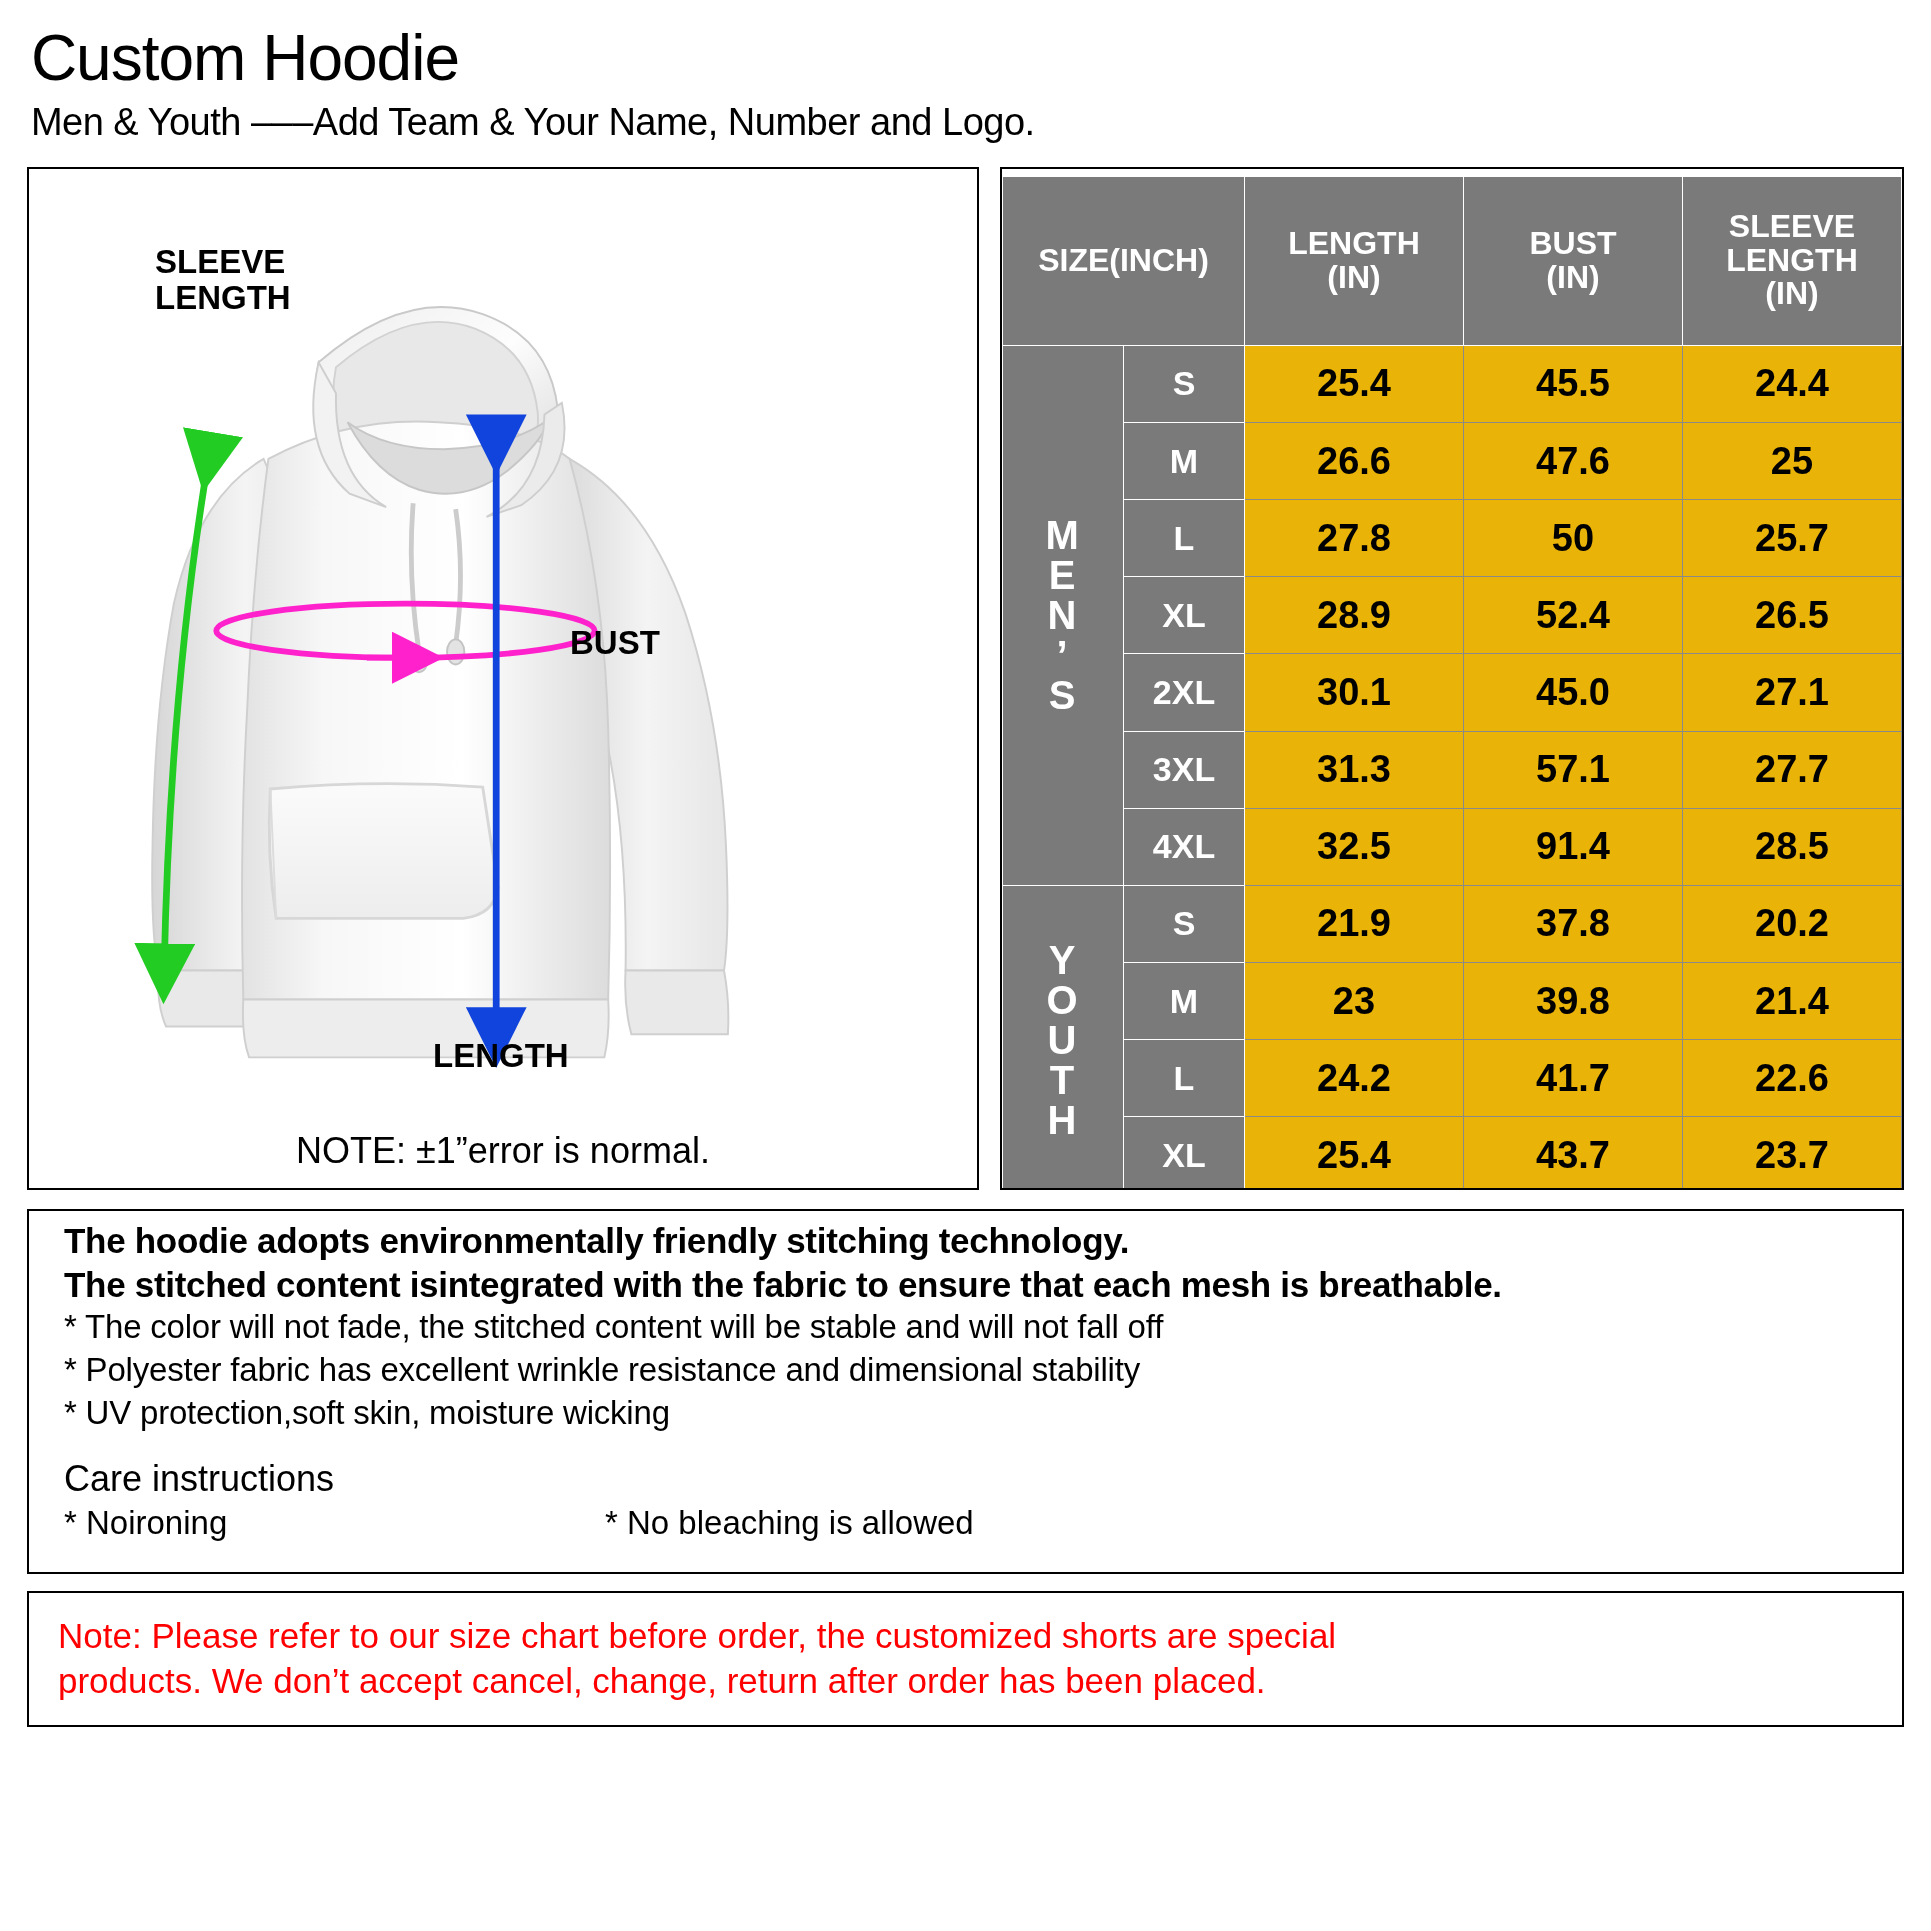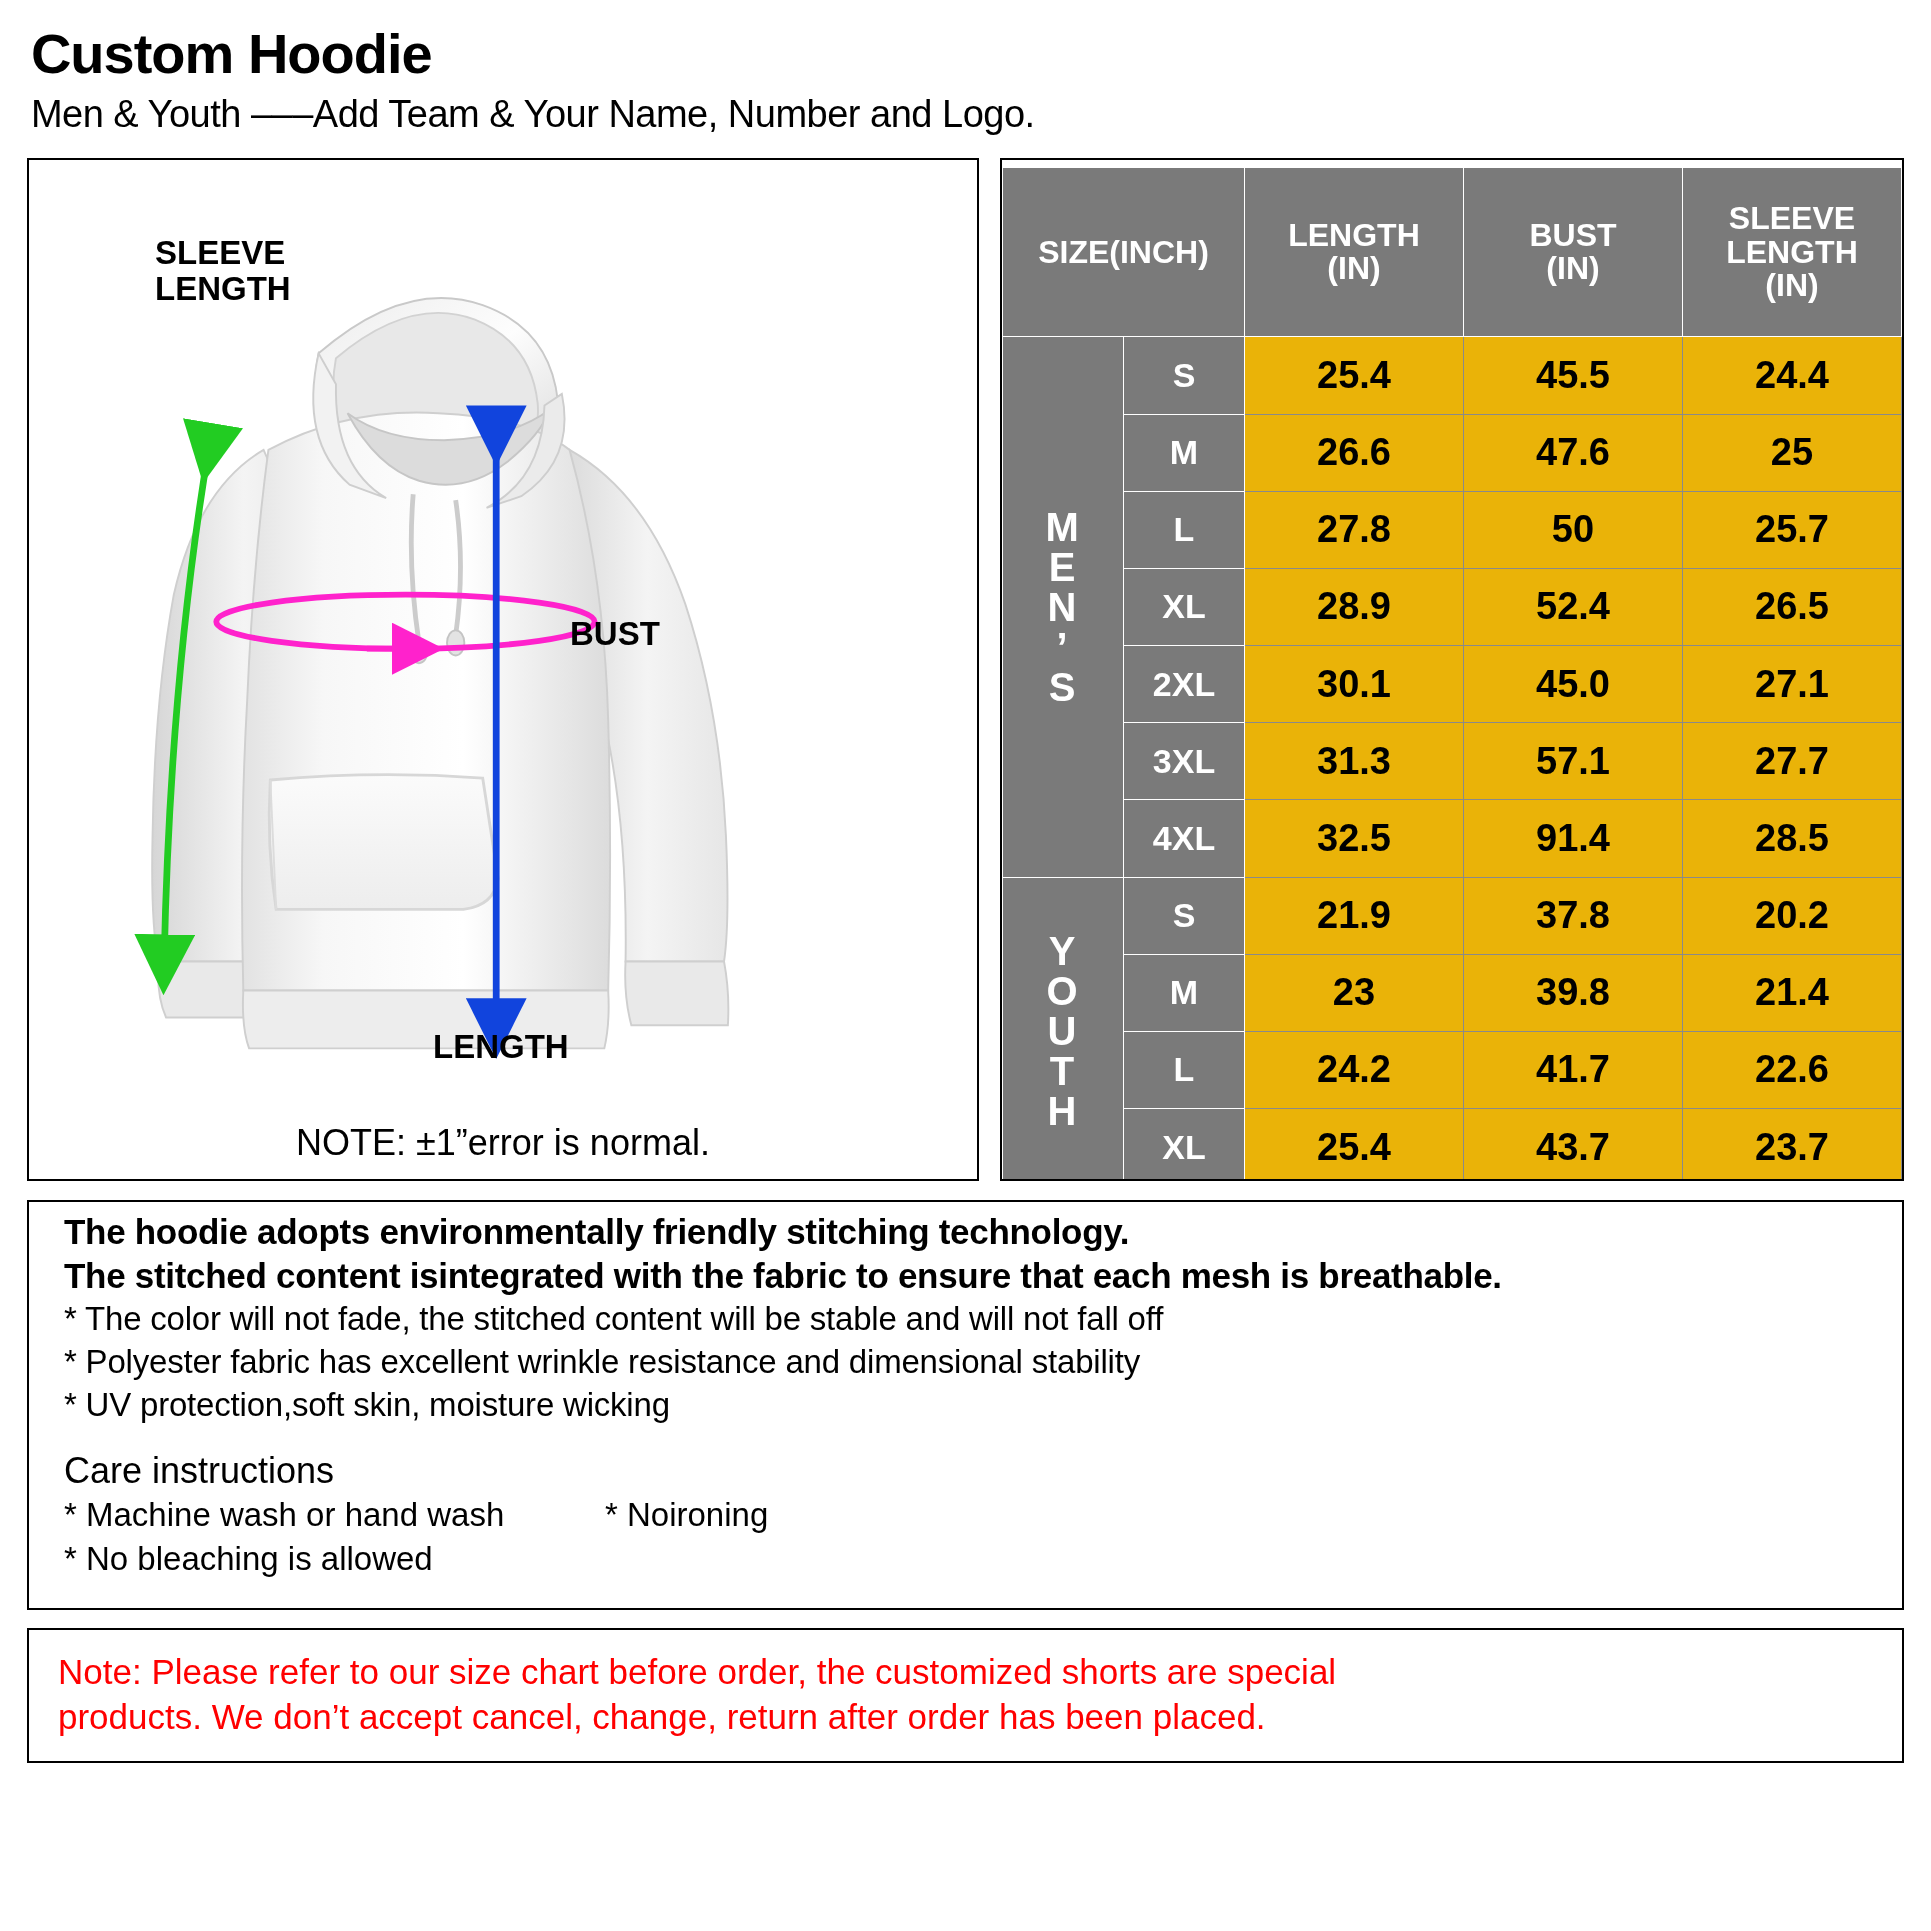--- a/index.html
+++ b/index.html
@@ -16,22 +16,22 @@
   }
   .page {
     position: relative;
     width: 1931px;
     height: 1931px;
     box-sizing: border-box;
     padding: 19.3px 27px 0 27px;
   }
   
   .title {
-    font-size: 56px;
-    font-weight: bold;
+    font-size: 64px;
+    font-weight: normal;
     letter-spacing: -1px;
     line-height: 1.05;
     margin: 5.8px 0 1.9px 3.9px;
   }
   .subtitle {
     font-size: 38px;
     line-height: 1.2;
     margin: 7.7px 0 0 3.9px;
     letter-spacing: -0.5px;
   }
@@ -374,21 +374,20 @@
 
   <div class="info-box">
     <div class="info-strong">The hoodie adopts environmentally friendly stitching technology.</div>
     <div class="info-strong">The stitched content isintegrated with the fabric to ensure that each mesh is breathable.</div>
     <div class="info-line">* The color will not fade, the stitched content will be stable and will not fall off</div>
     <div class="info-line">* Polyester fabric has excellent wrinkle resistance and dimensional stability</div>
     <div class="info-line">* UV protection,soft skin, moisture wicking</div>
 
     <div class="care-title">Care instructions</div>
     <div class="care-grid">
-      <div class="care-cell">* Machine wash or hand wash</div>
       <div class="care-cell">* Noironing</div>
       <div class="care-cell">* No bleaching is allowed</div>
     </div>
   </div>
 
   <div class="red-box">
     <div class="red-text">
       <span>Note: Please refer to our size chart before order, the customized shorts are special</span>
       <span class="l2">products. We don’t accept cancel, change, return after order has been placed.</span>
     </div>

